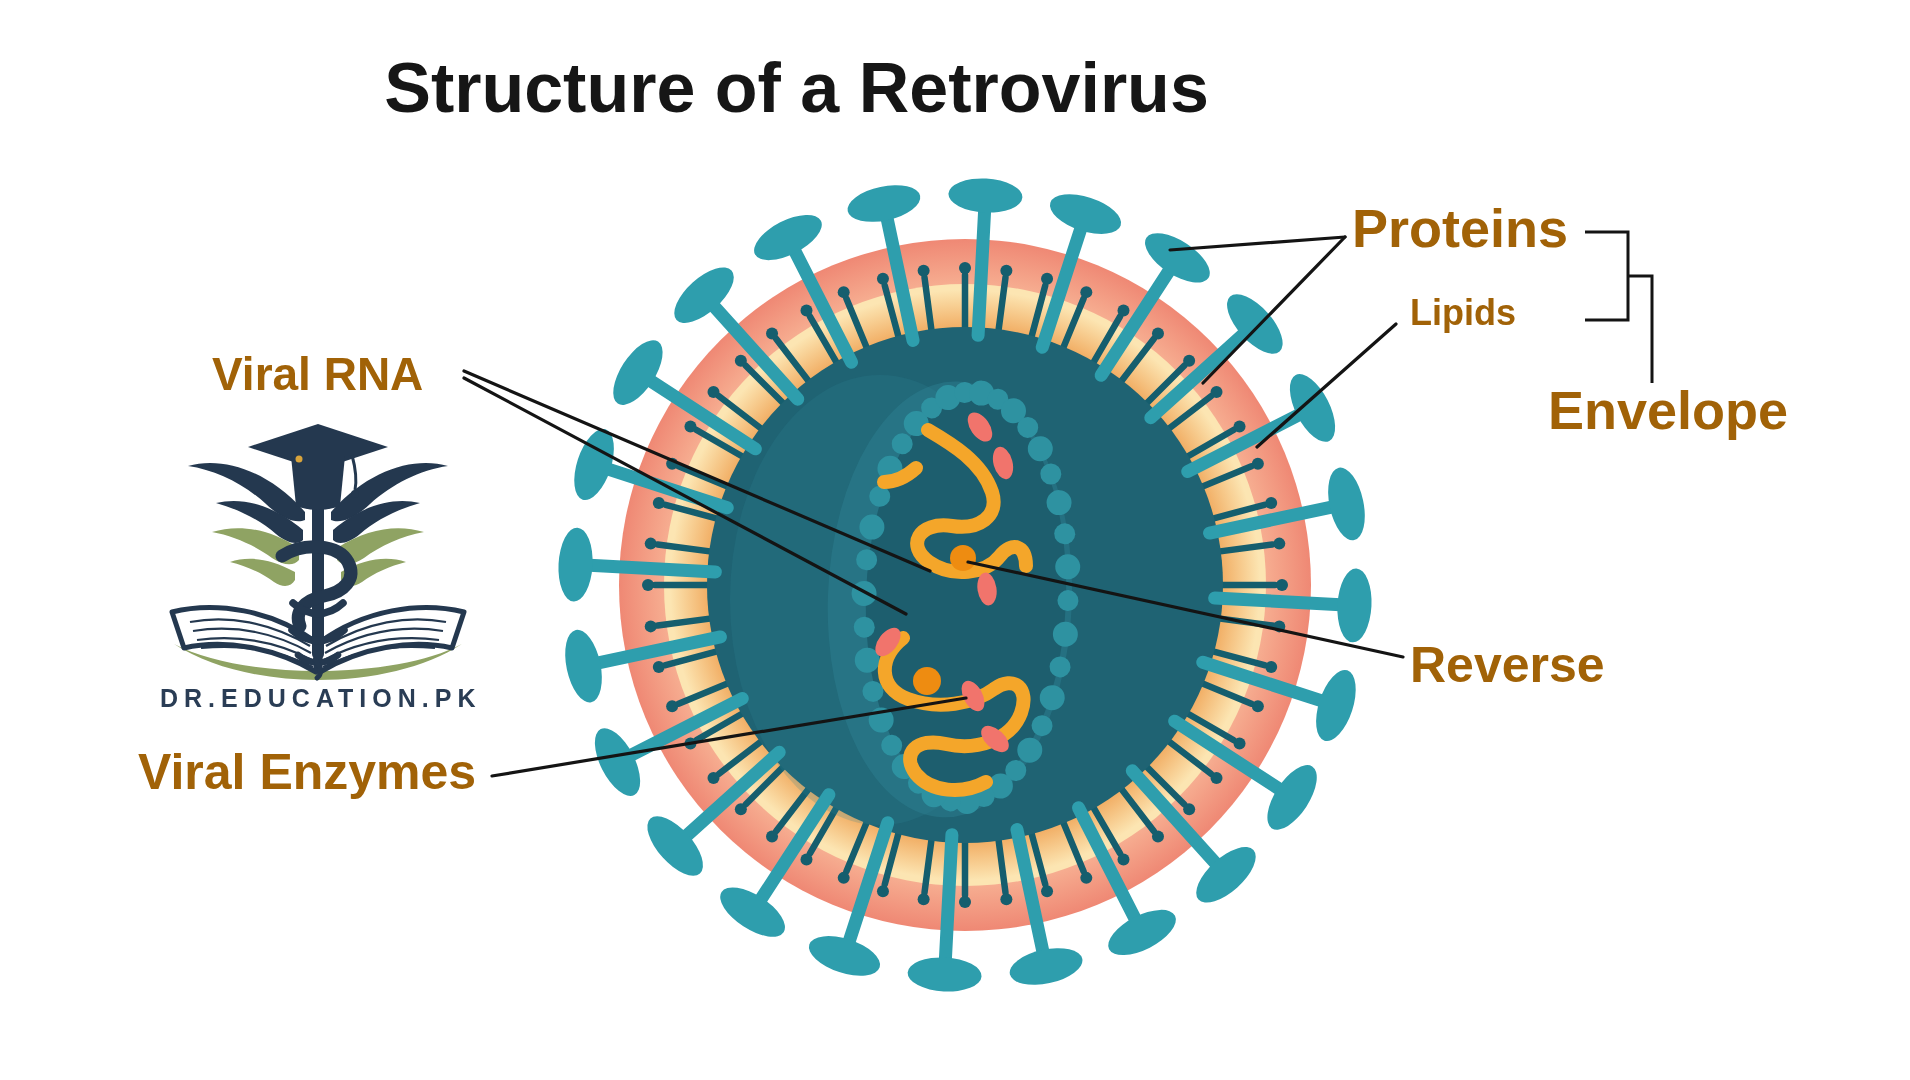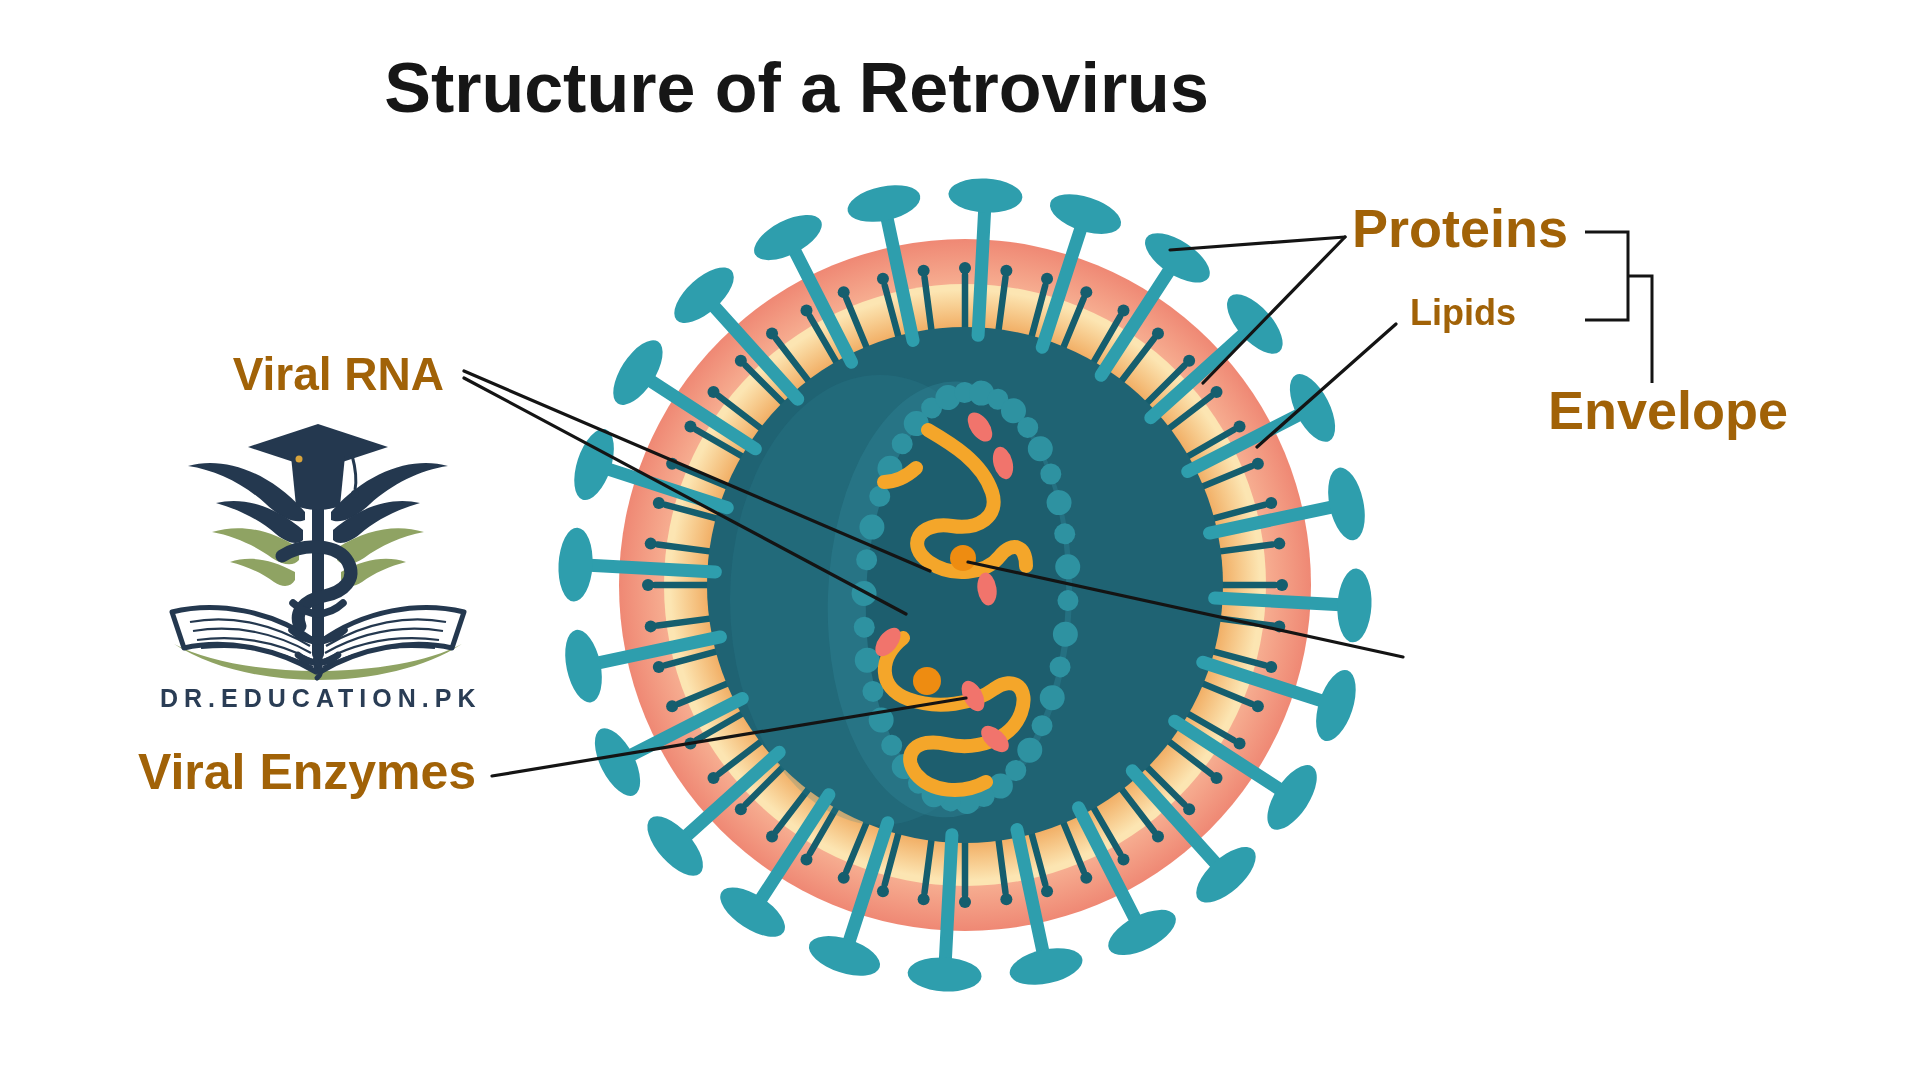--- a/index.html
+++ b/index.html
@@ -4,21 +4,21 @@
 <style>
   html,body{margin:0;padding:0;}
   body{
     width:1910px;height:1080px;position:relative;overflow:hidden;
     background:#ffffff;font-family:"Liberation Sans",sans-serif;color:#1b1b1b;
   }
   #diagram{position:absolute;left:0;top:0;}
   .lbl{position:absolute;font-weight:800;color:#a16207;letter-spacing:0px;line-height:1.05;}
   #title{position:absolute;left:0;top:48px;width:1593px;text-align:center;
          font-size:70px;font-weight:800;color:#161616;}
-  #viral-rna{left:204px;top:350px;width:240px;text-align:right;font-size:46px;}
+  #viral-rna{left:212px;top:350px;width:240px;font-size:46px;}
   #viral-enzymes{left:126px;top:746px;font-size:50px;margin-left:12px;}
   #proteins{left:1352px;top:200px;font-size:54px;}
   #lipids{left:1410px;top:294px;font-size:36px;text-align:right;}
   #envelope{left:1548px;top:382px;font-size:54px;}
   #reverse-transcriptase{left:1410px;top:638px;font-size:50px;line-height:54px;}
   #logo-text{
     position:absolute;left:160px;top:684px;width:320px;text-align:right;
     font-size:25px;font-weight:600;letter-spacing:6px;color:#2a3d55;
   }
 </style>
@@ -322,15 +322,16 @@
 
 <div id="viral-enzymes" class="lbl">Viral Enzymes</div>
 
 <div id="proteins" class="lbl">Proteins</div>
 
 <div id="lipids" class="lbl">Lipids</div>
 
 <div id="envelope" class="lbl">Envelope</div>
 
 <div id="reverse-transcriptase" class="lbl">
+  <div>Reverse</div>
 </div>
 
 <div id="logo-text">DR.EDUCATION.PK</div>
 
 </body></html>

